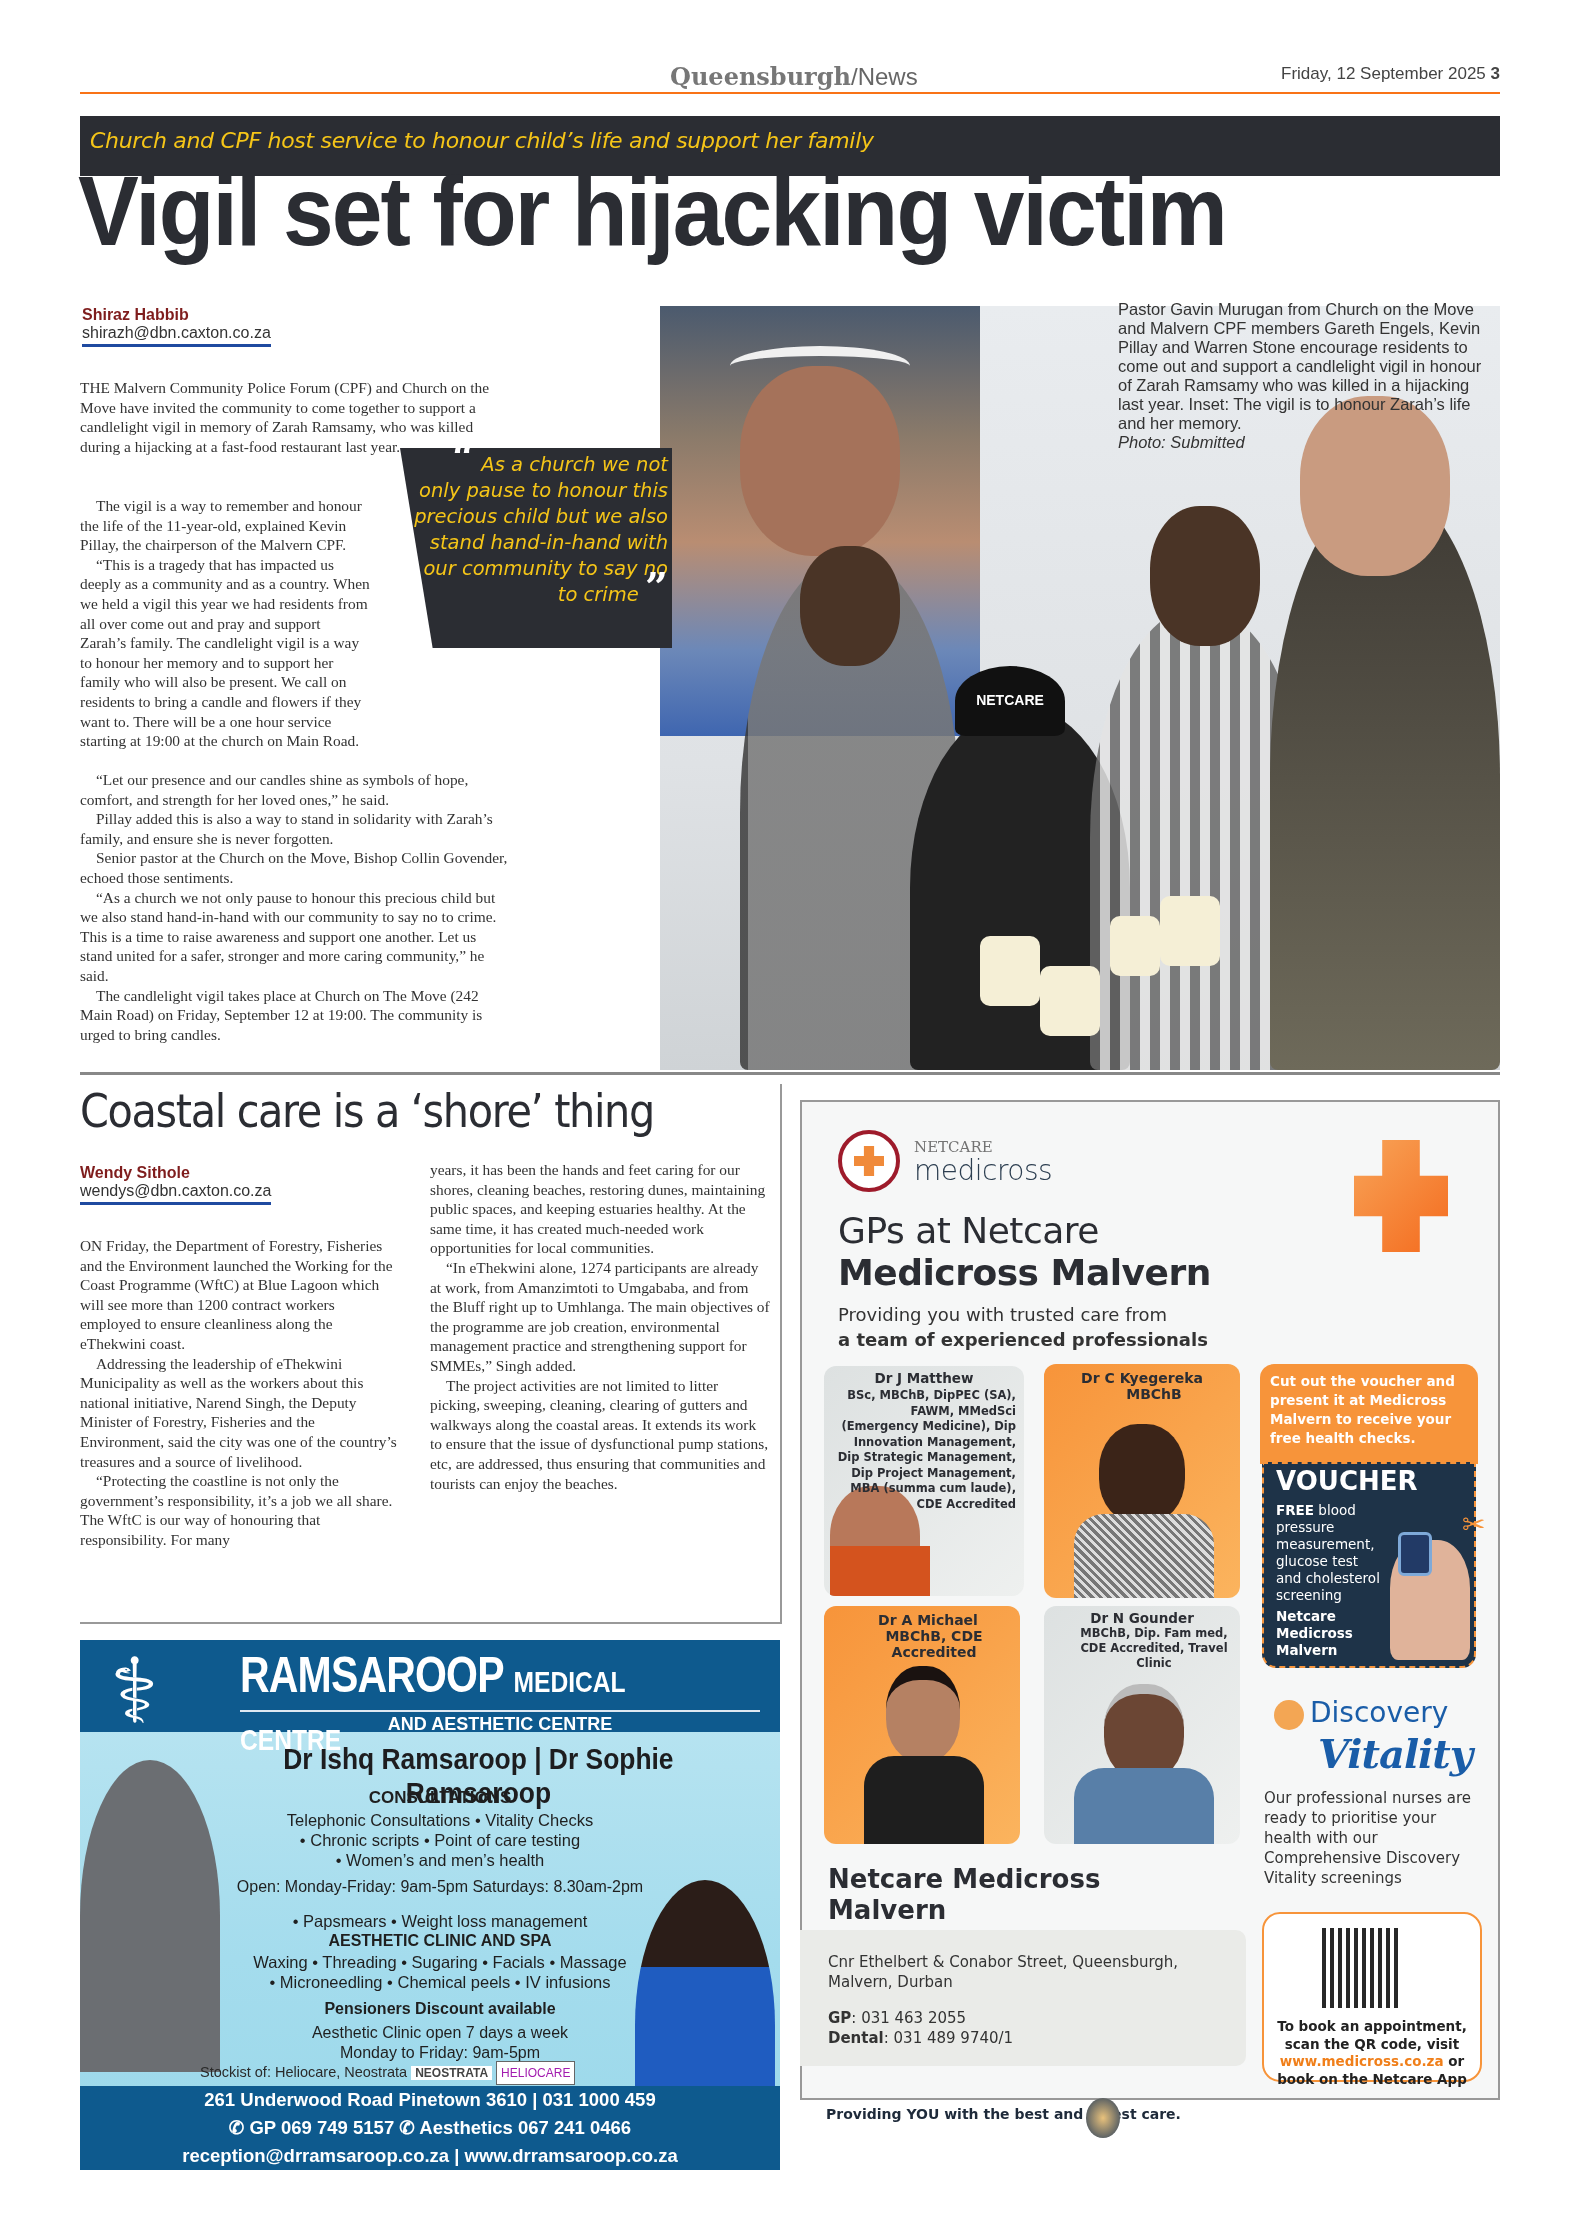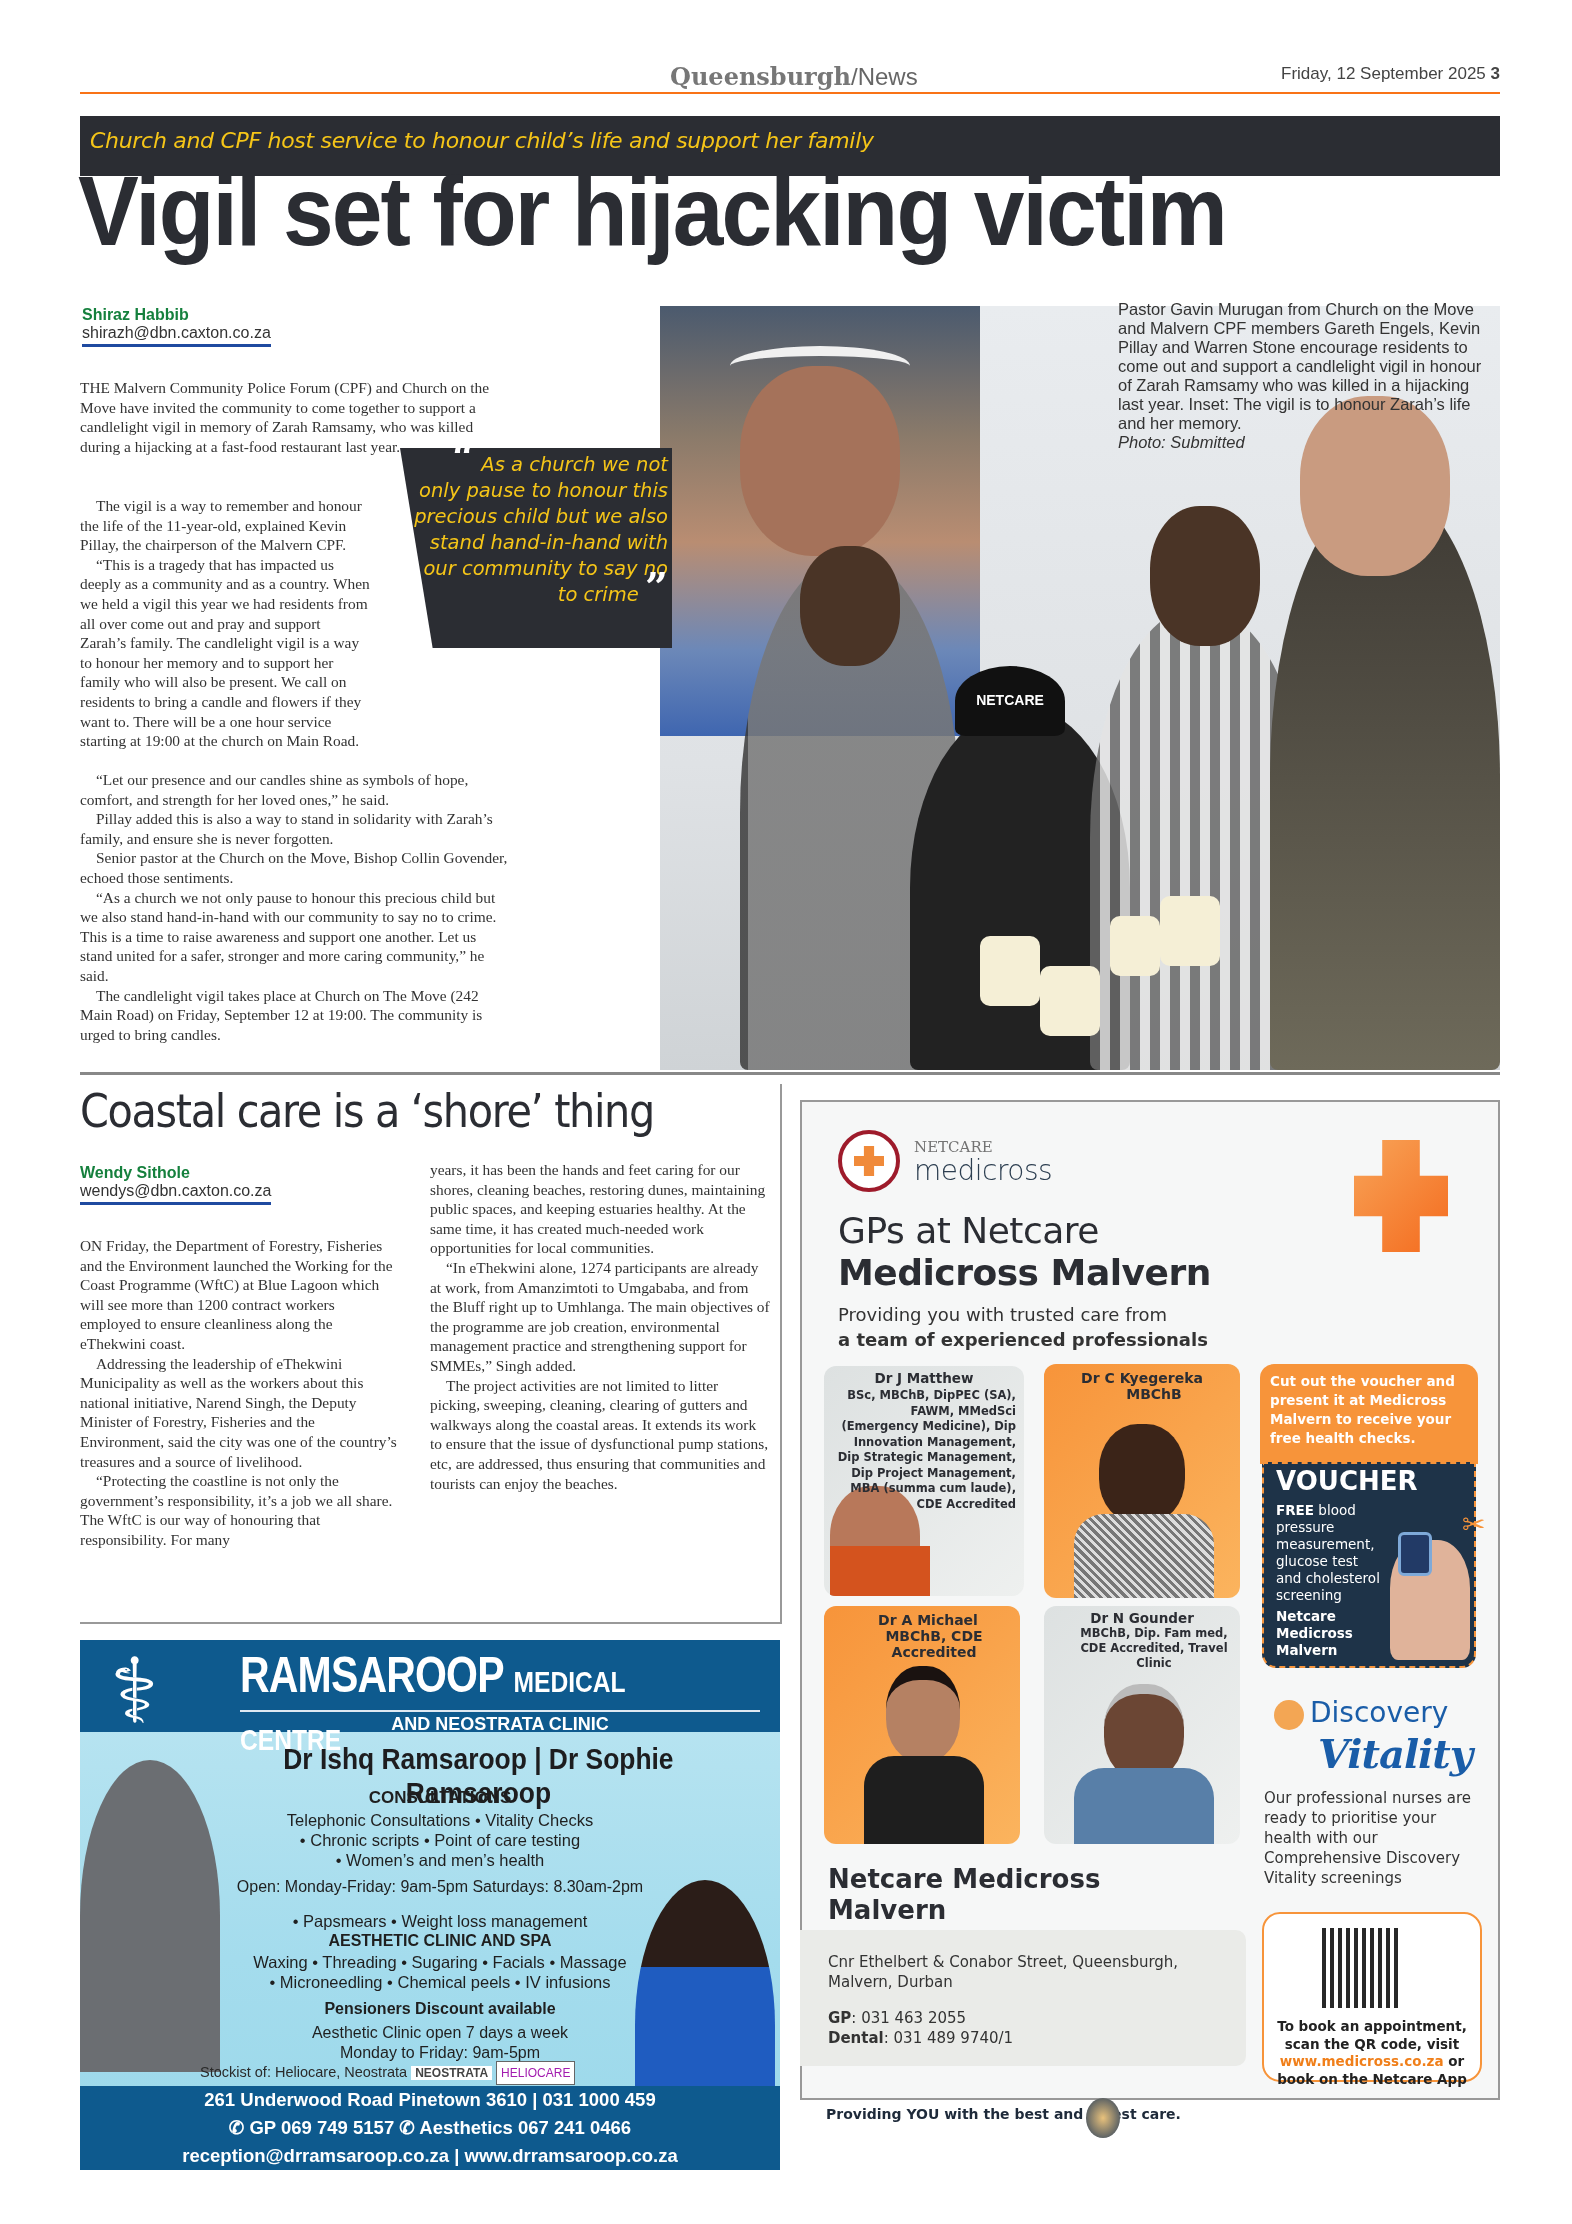--- a/index.html
+++ b/index.html
@@ -13,21 +13,21 @@
   .mast-name span.news { font-family: "Liberation Sans", sans-serif; font-weight: normal; color: #666; }
   .mast-date { right: 0; top: 4px; font-family: "Liberation Sans", sans-serif; font-size: 17px; color: #444; }
   .mast-date b { font-weight: bold; }
 
   
   .kicker-band { left: 80px; top: 116px; width: 1420px; height: 60px; background: #2b2d33; }
   .kicker { left: 90px; top: 128px; font-family: "DejaVu Sans", sans-serif; font-style: italic; font-size: 22px; color: #f5c518; letter-spacing: -0.3px; }
   .headline { left: 78px; top: 162px; font-family: "Liberation Sans", sans-serif; font-weight: bold; font-size: 98px; color: #2b2d33; letter-spacing: -2px; transform: scaleX(0.93); transform-origin: left top; line-height: 1; }
 
   
-  .byline-name { font-family: "Liberation Sans", sans-serif; font-weight: bold; font-size: 16px; color: #15803d; }
+  .byline-name { font-family: "Liberation Sans", sans-serif; font-weight: bold; font-size: 16px; color: #7f1d1d; }
   .byline-email { font-family: "Liberation Sans", sans-serif; font-size: 16px; color: #333; padding-bottom: 2px; border-bottom: 3px solid #1f4aa0; display: inline-block; }
 
   
   .body-text { font-family: "Liberation Serif", serif; font-size: 15.4px; line-height: 19.6px; color: #333; }
   .body-text p { text-indent: 16px; }
   .body-text p.first { text-indent: 0; }
 
   
   .photo { left: 660px; top: 306px; width: 840px; height: 764px; background: linear-gradient(180deg, #e9ecef 0%, #dfe2e5 60%, #cfd3d6 100%); overflow: hidden; }
   .inset { left: 0; top: 0; width: 320px; height: 430px; background: linear-gradient(180deg,#4b5a6e 0%,#8a7a6a 30%,#b98d72 55%,#6c88b8 80%,#3f66b0 100%); }
@@ -185,21 +185,21 @@
   <p>The project activities are not limited to litter picking, sweeping, cleaning, clearing of gutters and walkways along the coastal areas. It extends its work to ensure that the issue of dysfunctional pump stations, etc, are addressed, thus ensuring that communities and tourists can enjoy the beaches.</p>
 </div>
 <div class="abs coastal-box"></div>
 <div class="abs coastal-bottom"></div>
 
 <div class="abs ram">
   <div class="abs ram-top"></div>
   <div class="abs" style="left:30px;top:6px;color:#fff;font-size:90px;line-height:1;">⚕</div>
   <div class="abs ram-title"><span>RAMSAROOP</span> <small>MEDICAL CENTRE</small></div>
   <div class="abs ram-line"></div>
-  <div class="abs ram-sub">AND NEOSTRATA CLINIC</div>
+  <div class="abs ram-sub">AND AESTHETIC CENTRE</div>
   <div class="abs ram-docs">Dr Ishq Ramsaroop | Dr Sophie Ramsaroop</div>
   <div class="abs ram-person" style="left:0;top:120px;width:140px;height:312px;border-radius:50% 50% 0 0;"></div>
   <div class="abs ram-person" style="left:555px;top:240px;width:140px;height:290px;border-radius:50% 50% 0 0;background:linear-gradient(180deg,#2b1d18 0 30%,#1f5cc0 30%);"></div>
 
   <div class="abs ram-center" style="top:148px;font-weight:bold;font-size:17px;">CONSULTATIONS</div>
   <div class="abs ram-center" style="top:170px;font-size:16.5px;line-height:20px;">
     <div>Telephonic Consultations • Vitality Checks</div>
     <div>• Chronic scripts • Point of care testing</div>
     <div>• Women’s and men’s health</div>
   </div>

